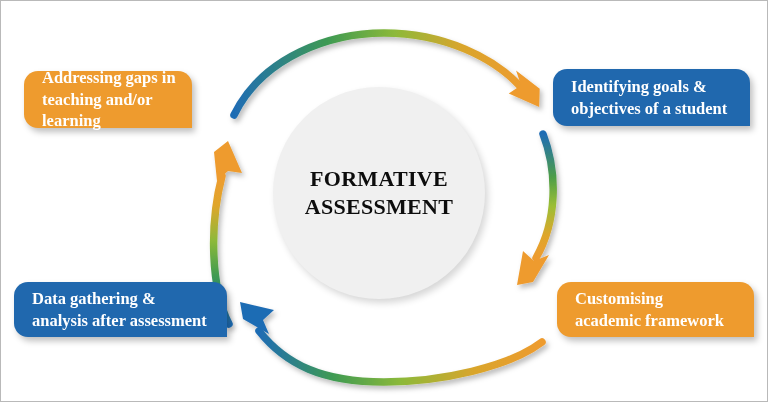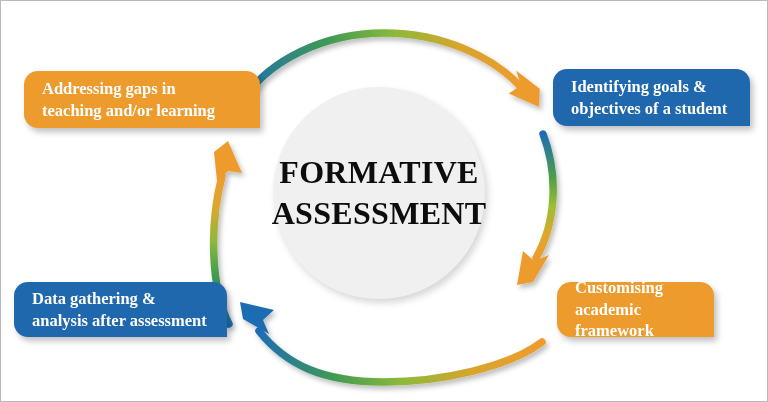--- a/index.html
+++ b/index.html
@@ -37,21 +37,21 @@
     box-shadow: 3px 4px 7px rgba(0,0,0,0.16);
     display: flex;
     align-items: center;
     justify-content: center;
     flex-direction: column;
     text-align: center;
   }
   .center-title {
     font-family: "Liberation Serif", serif;
     font-weight: bold;
-    font-size: 32px;
+    font-size: 22px;
     line-height: 1.28;
     color: #0d0d0d;
     letter-spacing: 0.3px;
     white-space: pre-line;
   }
   .label-box {
     position: absolute;
     box-sizing: border-box;
     display: flex;
     align-items: center;
@@ -61,23 +61,23 @@
     font-size: 16.5px;
     line-height: 1.32;
     padding: 6px 14px 6px 18px;
     border-radius: 14px 14px 0 14px;
     box-shadow: 3px 4px 6px rgba(0,0,0,0.25);
     white-space: pre-line;
   }
   .label-box.orange { background: #ee9b2e; }
   .label-box.blue   { background: #2068ae; }
 
-  .box-top-left     { left: 23px;  top: 70px;  width: 236px; height: 57px; }
+  .box-top-left     { left: 23px;  top: 70px;  width: 168px; height: 57px; }
   .box-top-right    { left: 552px; top: 68px;  width: 197px; height: 57px; font-family: Liberation Serif, serif; }
-  .box-bottom-right { left: 556px; top: 281px; width: 157px; height: 55px; }
+  .box-bottom-right { left: 556px; top: 281px; width: 197px; height: 55px; }
   .box-bottom-left  { left: 13px;  top: 281px; width: 213px; height: 55px; }
 </style>
 </head>
 <body>
 
 <div id="diagram-root">
 
   <svg id="cycle-svg" viewBox="0 0 768 402">
     <defs>
       <linearGradient id="grad-top" x1="0" y1="0" x2="1" y2="0">

